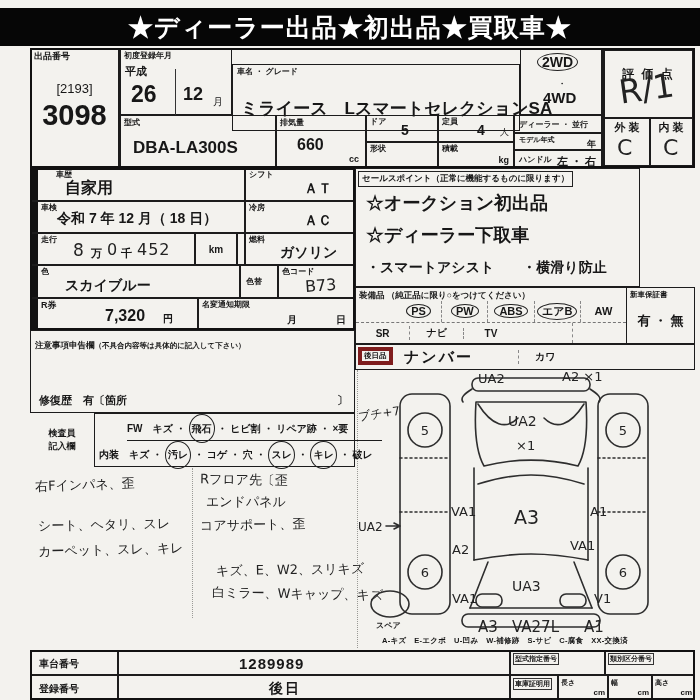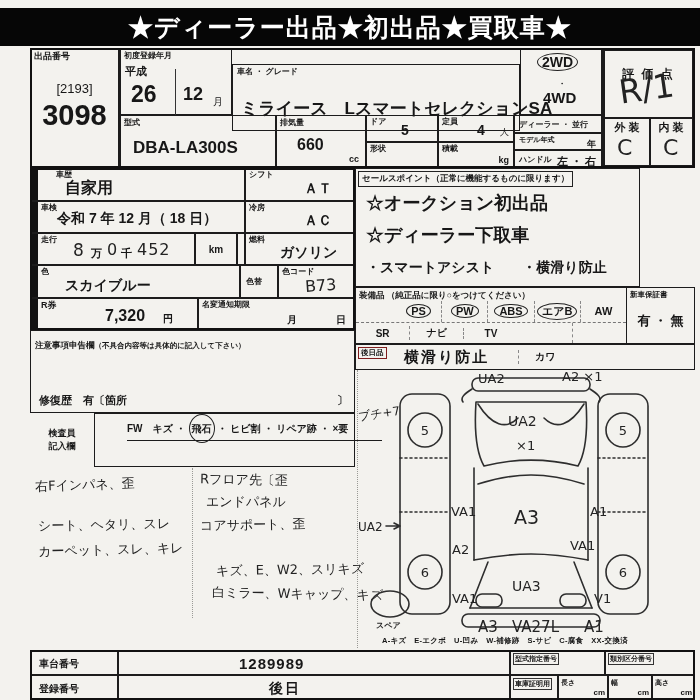--- a/index.html
+++ b/index.html
@@ -177,20 +177,29 @@
 <div class="abs" style="left:30px;top:413px;width:64px;height:54px;display:flex;flex-direction:column;align-items:center;justify-content:center;">
   <span style="font-size:9px;font-weight:700;">検査員</span>
   <span style="font-size:9px;font-weight:700;">記入欄</span>
 </div>
 <div class="cell" style="left:94px;top:413px;width:261px;height:54px;border-width:1.6px;">
   <div class="abs nowrap" style="left:4px;top:0;width:255px;height:27px;line-height:27px;font-size:10px;font-weight:700;border-bottom:1.2px solid #1c1c1c;margin-left:28px;">
     <span>FW　キズ ・</span>
     <span class="oval" style="padding:0 2px;">飛石</span>
     <span>・ ヒビ割 ・ リペア跡 ・ ×要</span>
   </div>
+  <div class="abs nowrap" style="left:4px;top:27px;width:255px;height:26px;line-height:26px;font-size:10px;font-weight:700;">
+    <span>内装　キズ ・</span>
+    <span class="oval" style="padding:0 2px;">汚レ</span>
+    <span>・ コゲ ・ 穴 ・</span>
+    <span class="oval" style="padding:0 2px;">スレ</span>
+    <span>・</span>
+    <span class="oval" style="padding:0 2px;">キレ</span>
+    <span>・ 破レ</span>
+  </div>
 </div>
 
 <div class="abs dotv" style="left:192px;top:468px;height:150px;width:0;"></div>
 <div class="abs dotv" style="left:357px;top:370px;height:278px;width:0;"></div>
 <span class="abs hand nowrap" style="left:35px;top:476px;font-size:13px;transform:rotate(-2deg);">右Fインパネ、歪</span>
 <span class="abs hand nowrap" style="left:38px;top:516px;font-size:13px;transform:rotate(-1deg);">シート、ヘタリ、スレ</span>
 <span class="abs hand nowrap" style="left:38px;top:541px;font-size:13px;transform:rotate(-1.5deg);">カーペット、スレ、キレ</span>
 <span class="abs hand nowrap" style="left:200px;top:471px;font-size:13px;transform:rotate(1deg);">Rフロア先〔歪</span>
 <span class="abs hand nowrap" style="left:206px;top:493px;font-size:13px;">エンドパネル</span>
 <span class="abs hand nowrap" style="left:200px;top:516px;font-size:13px;transform:rotate(-1deg);">コアサポート、歪</span>
@@ -220,22 +229,22 @@
   <div class="abs" style="left:0;top:35px;width:270px;height:20px;display:flex;align-items:center;">
     <span class="val" style="flex:1;text-align:center;font-size:10px;">SR</span>
     <span class="val" style="flex:1;text-align:center;font-size:10px;border-left:1px dashed #888;">ナビ</span>
     <span class="val" style="flex:1;text-align:center;font-size:10px;border-left:1px dashed #888;">TV</span>
     <span class="val" style="flex:1;text-align:center;font-size:10px;border-left:1px dashed #888;margin-top:48px;">カワ</span>
     <span style="flex:1;border-left:1px dashed #888;height:100%;"></span>
   </div>
 </div>
 
 <div class="cell heavy" style="left:355px;top:344px;width:340px;height:26px;border-width:1.6px;">
-  <span class="abs" style="left:2px;top:2px;font-size:7.5px;font-weight:700;border:1px solid #7f1d1d;padding:0 2px;">後日品</span>
-  <span class="abs val" style="left:48px;top:3px;font-size:15px;letter-spacing:2px;">横滑り防止</span>
+  <span class="abs" style="left:2px;top:2px;font-size:7.5px;font-weight:700;border:4px solid #7f1d1d;padding:0 2px;">後日品</span>
+  <span class="abs val" style="left:48px;top:3px;font-size:15px;letter-spacing:2px;">ナンバー</span>
 </div>
 
 <svg class="abs" style="left:356px;top:372px;" width="339" height="262" viewBox="0 0 339 262" fill="none" stroke="#2e2e2e" stroke-width="1.6" stroke-linecap="round" stroke-linejoin="round" overflow="visible">
 
   <rect x="44" y="22" width="50" height="220" rx="12"></rect>
   <circle cx="69" cy="58" r="17"></circle>
   <circle cx="69" cy="200" r="17"></circle>
   <path d="M44,86 H94" stroke-dasharray="2,3"></path>
   <path d="M44,140 H94" stroke-dasharray="2,3"></path>
 

